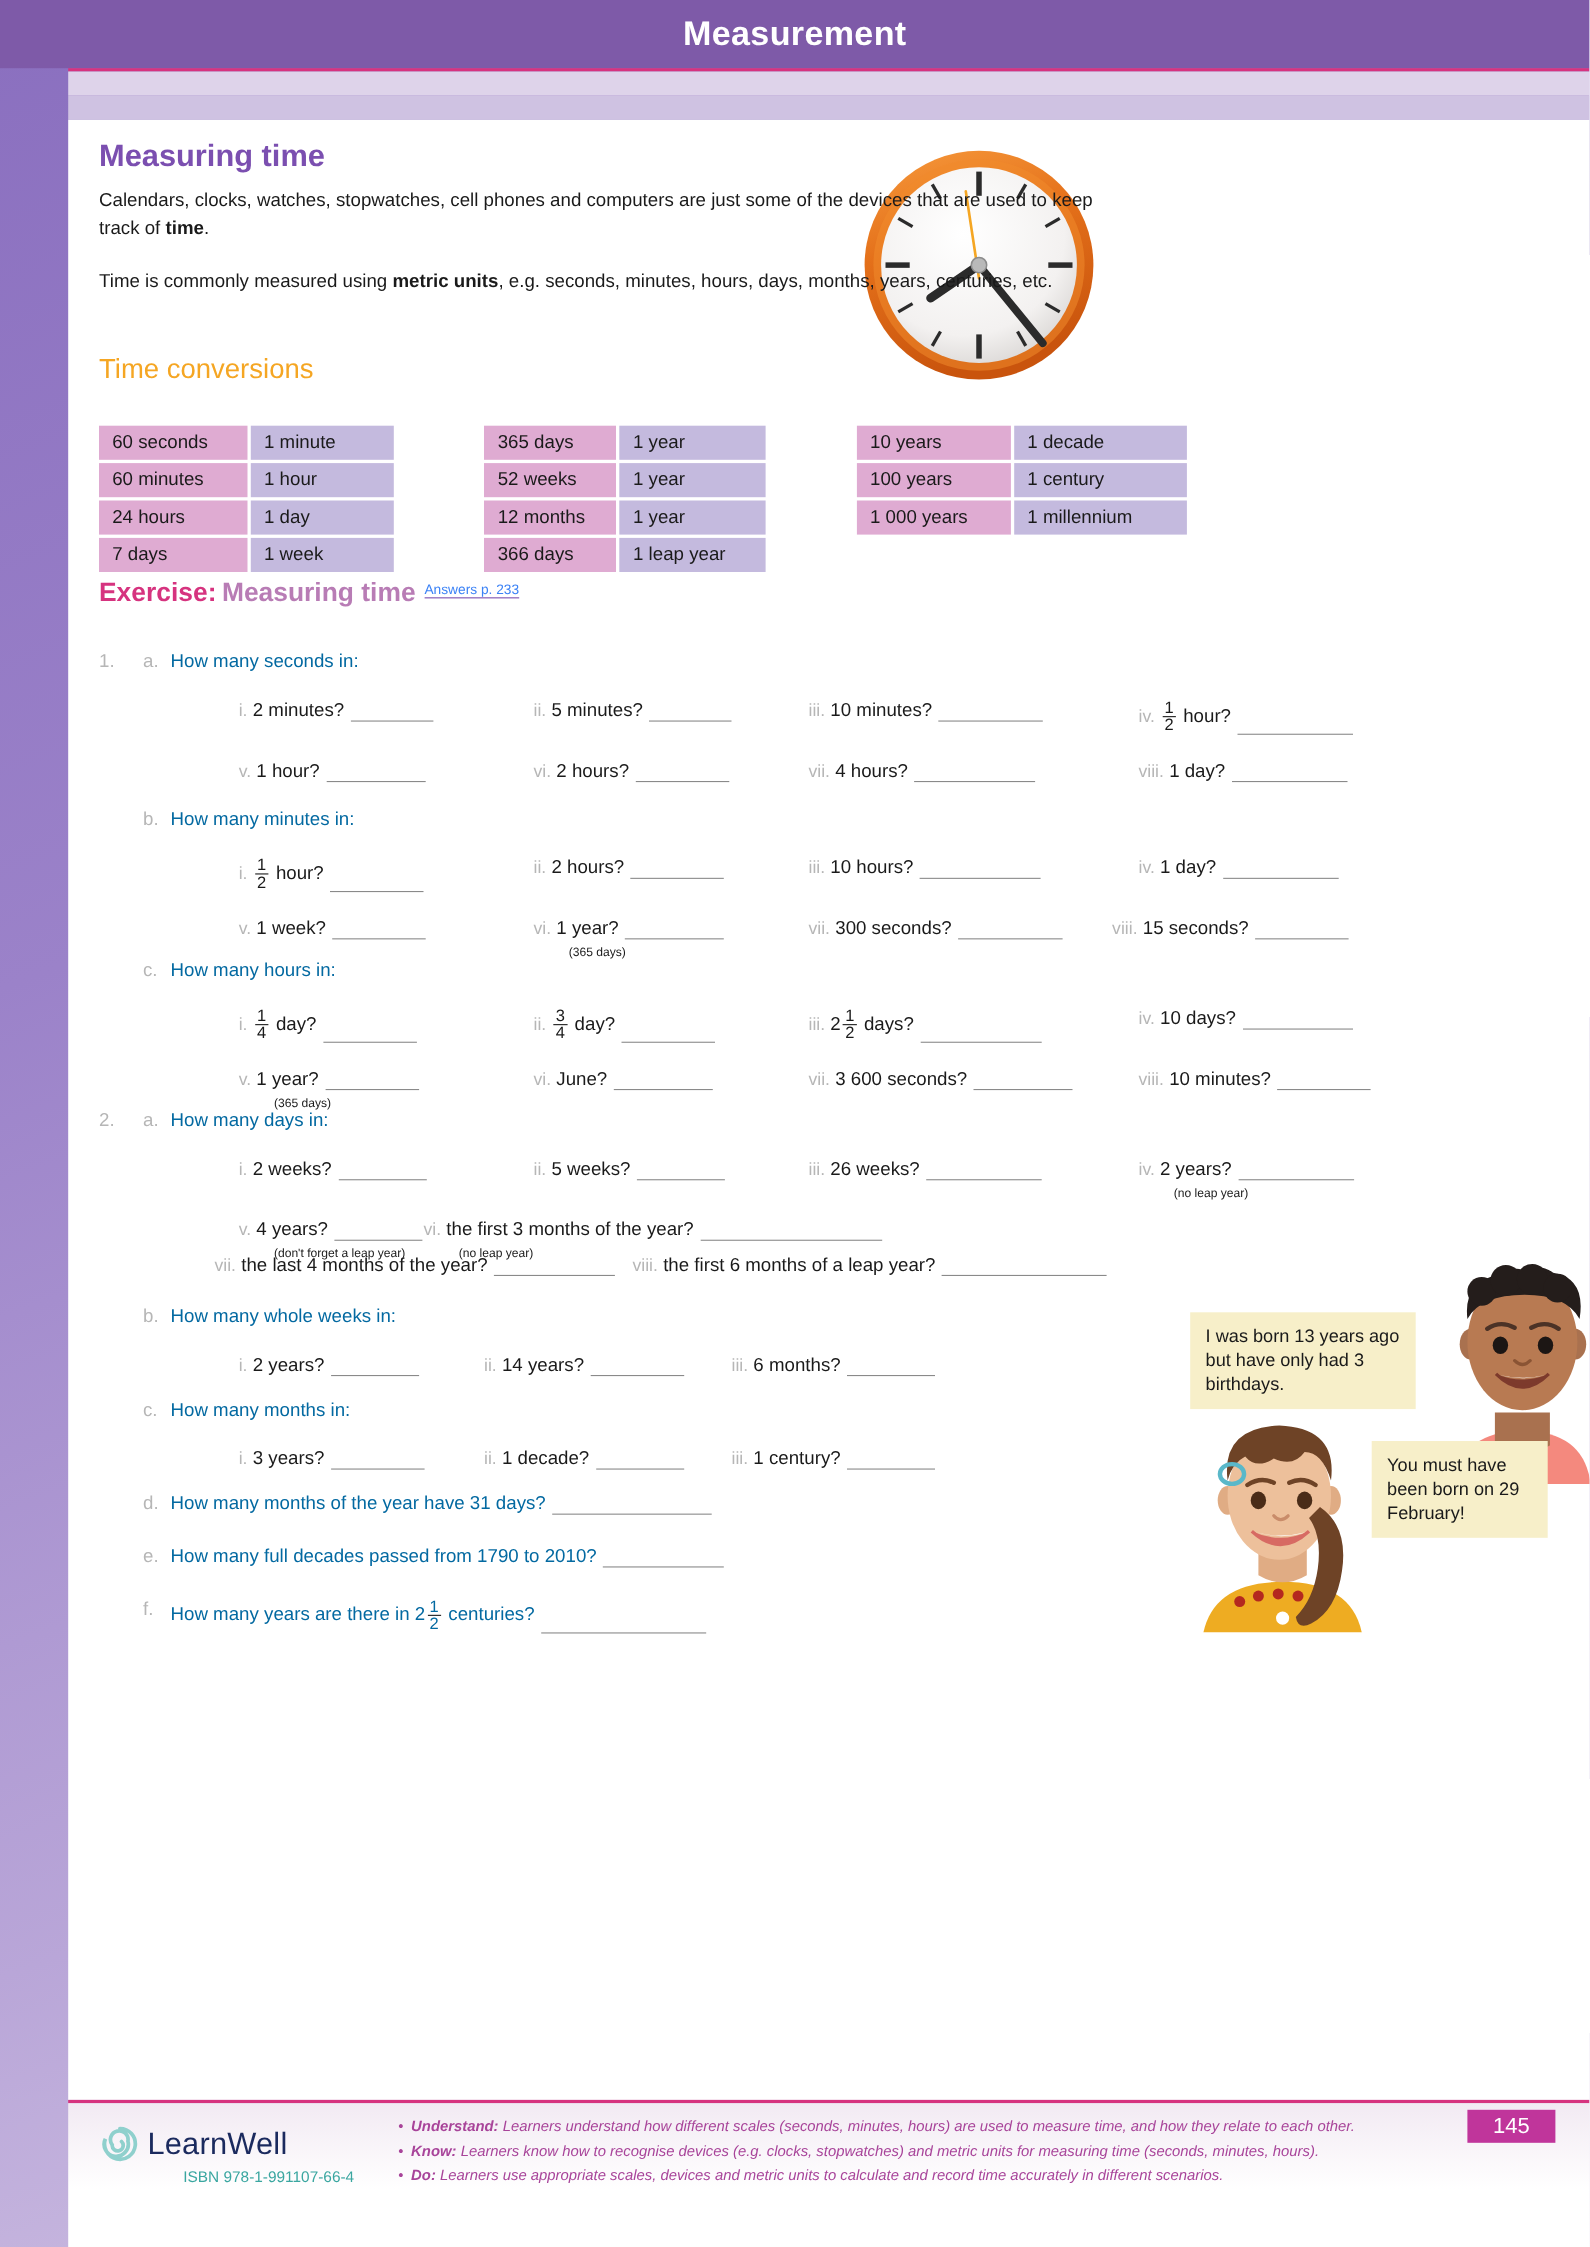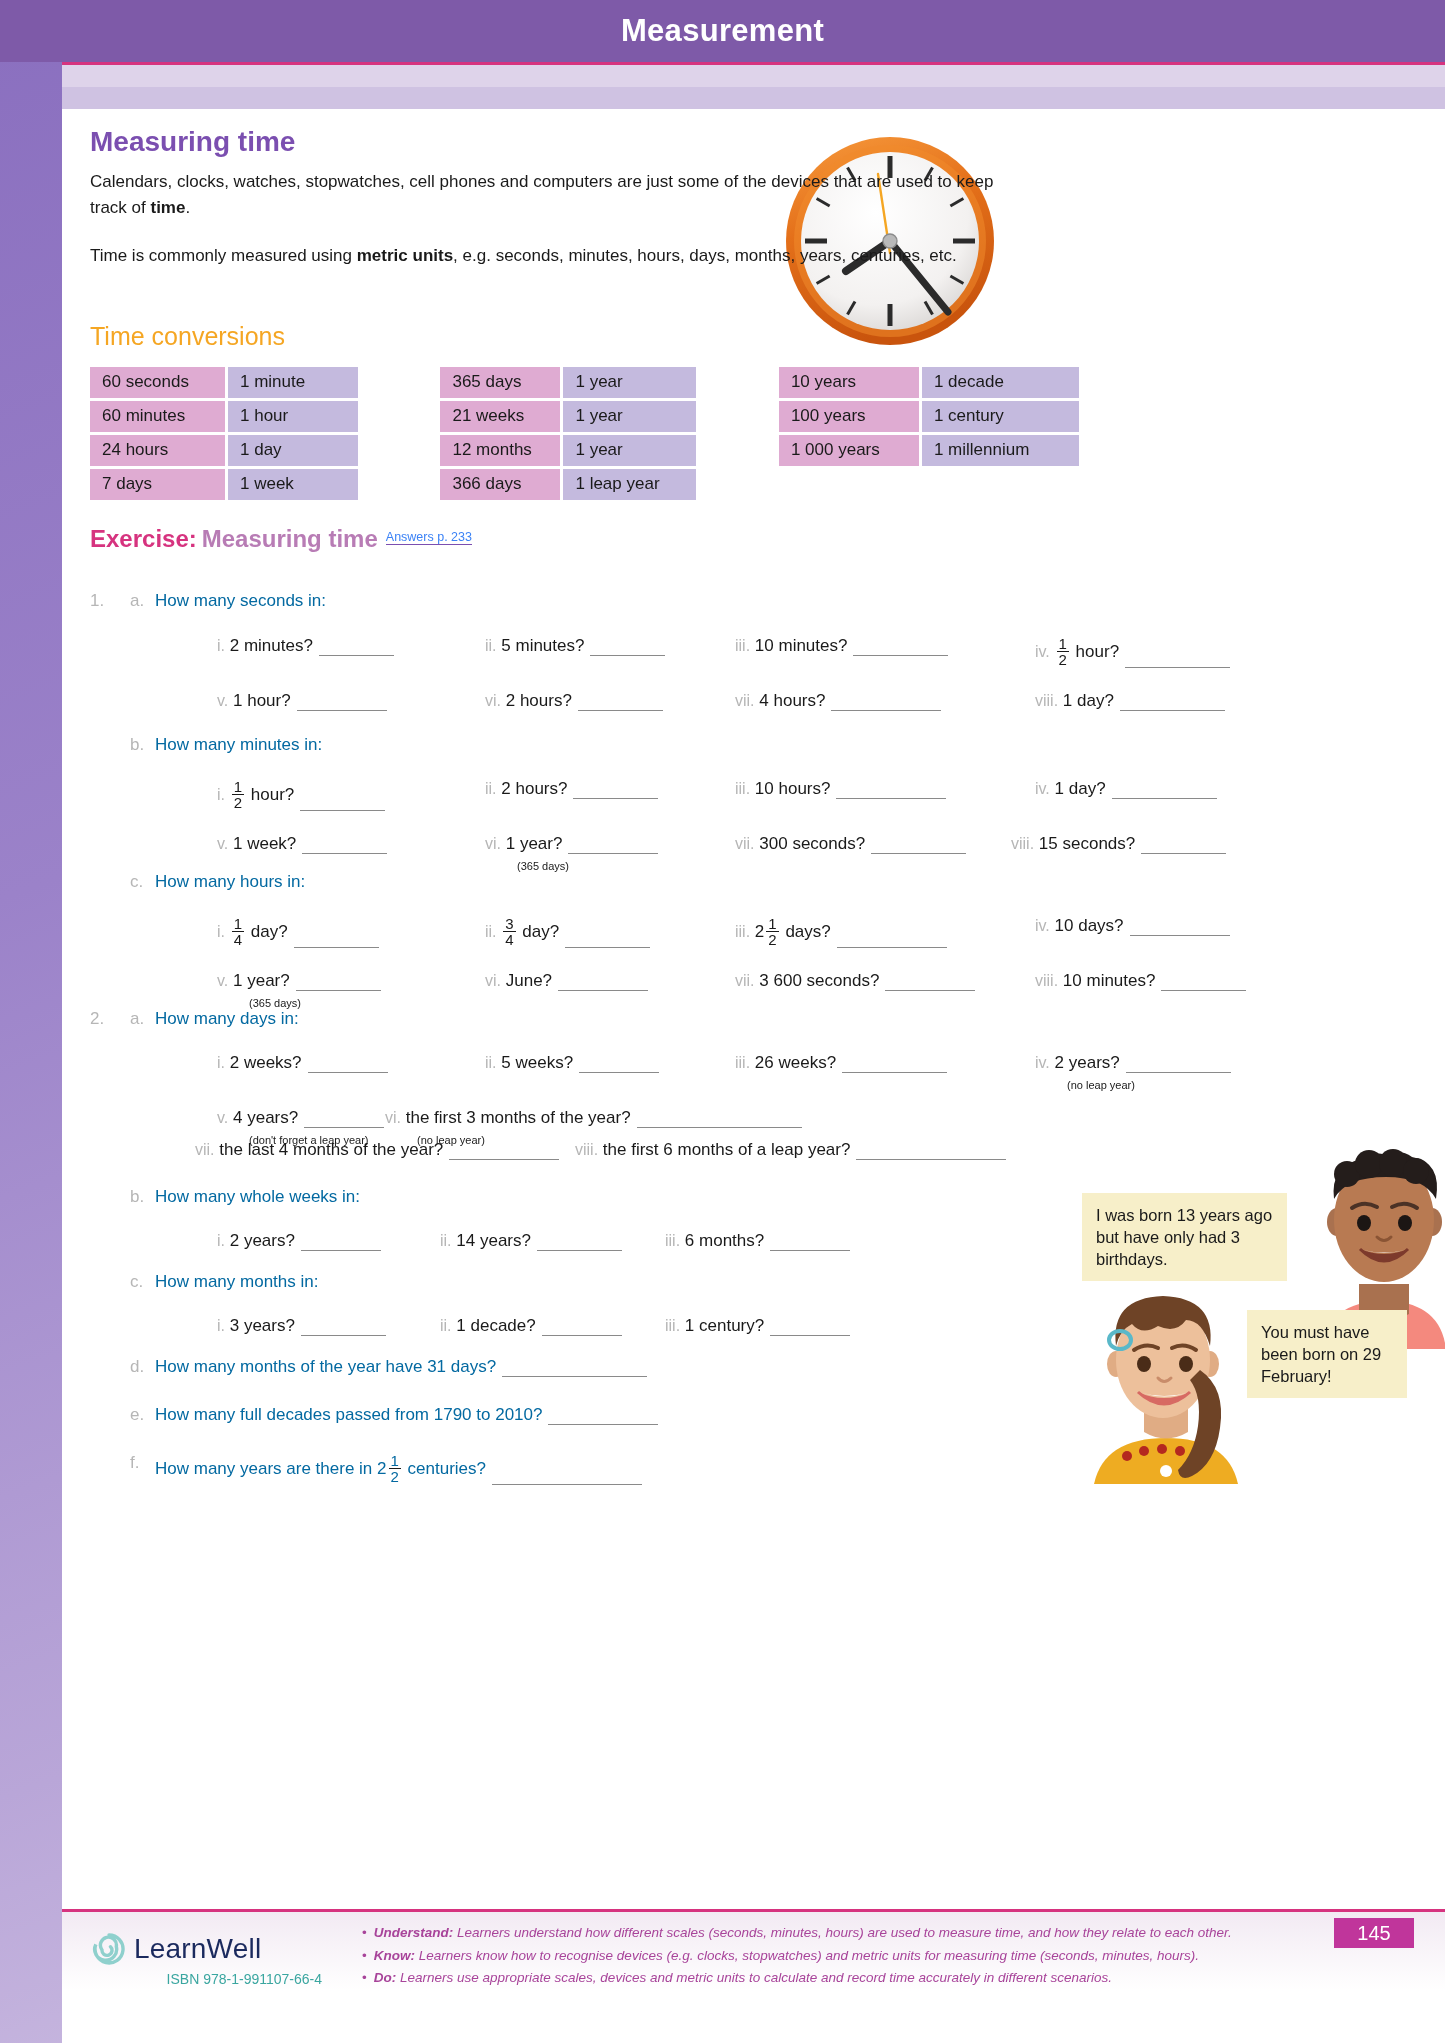--- a/index.html
+++ b/index.html
@@ -52,21 +52,21 @@
   .p1{top:60px;}
   .p2{top:134px;}
   h3.sub-title{
     position:absolute;left:28px;top:213px;margin:0;
     color:#f5a623;font-size:25px;font-weight:normal;
   }
   
   .clock-wrap{position:absolute;left:718px;top:22px;width:220px;height:220px;}
   
   .tables{position:absolute;left:28px;top:258px;width:1320px;}
-  .ctable{display:inline-block;vertical-align:top;}
+  .ctable{display:inline-block;vertical-align:top;margin-top:20px;}
   .ctable.t1{margin-right:78px;}
   .ctable.t2{margin-right:78px;}
   .crow{display:flex;margin-bottom:3px;}
   .cell{
     font-size:17px;color:#1a1a1a;
     padding:6px 10px 7px 12px;box-sizing:border-box;
     height:31px;line-height:18px;
   }
   .cell.k{background:#dfabd2;}
   .cell.v{background:#c4bade;margin-left:3px;}
@@ -226,21 +226,21 @@
               <div class="cell k">7 days</div>
               <div class="cell v">1 week</div>
             </div>
         </div>
         <div class="ctable t2">
           <div class="crow">
               <div class="cell k">365 days</div>
               <div class="cell v">1 year</div>
             </div>
           <div class="crow">
-              <div class="cell k">21 weeks</div>
+              <div class="cell k">52 weeks</div>
               <div class="cell v">1 year</div>
             </div>
           <div class="crow">
               <div class="cell k">12 months</div>
               <div class="cell v">1 year</div>
             </div>
           <div class="crow">
               <div class="cell k">366 days</div>
               <div class="cell v">1 leap year</div>
             </div>

